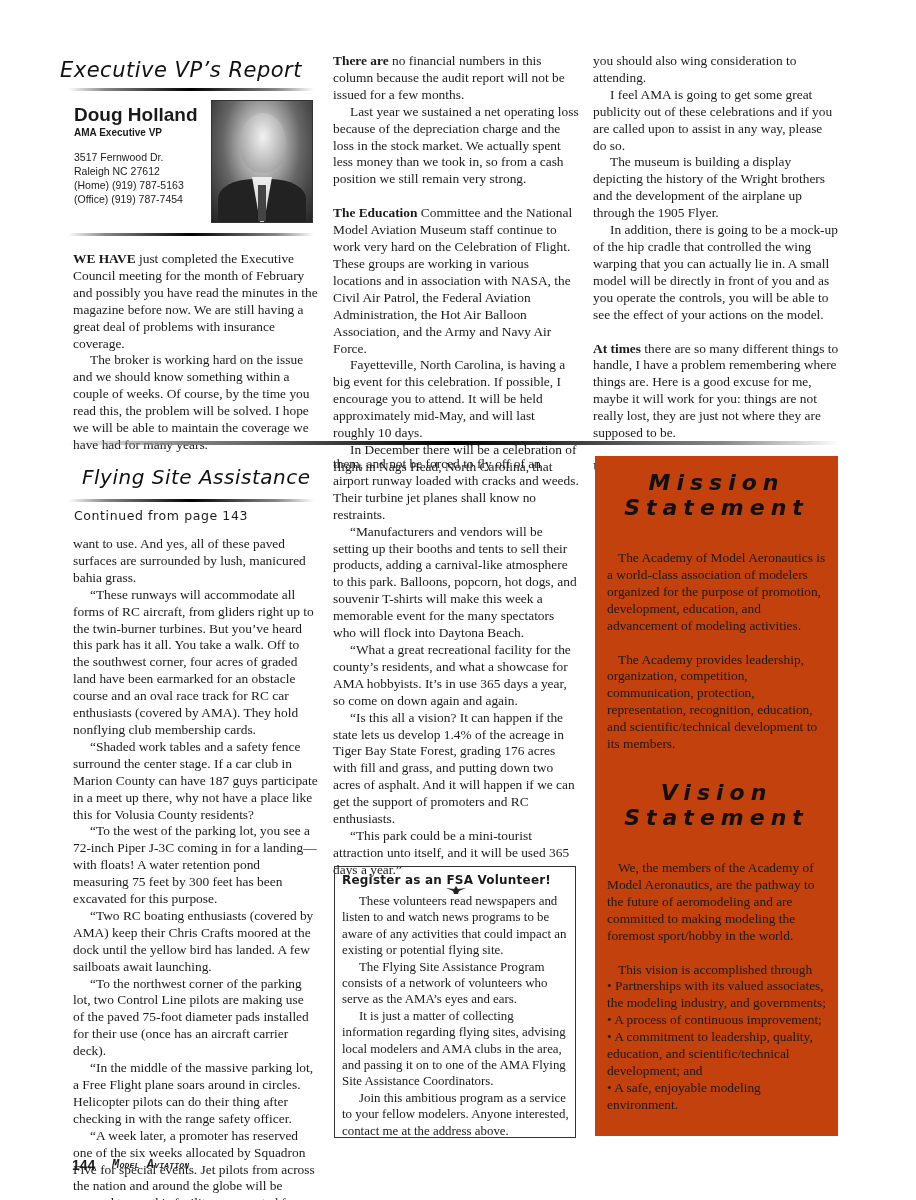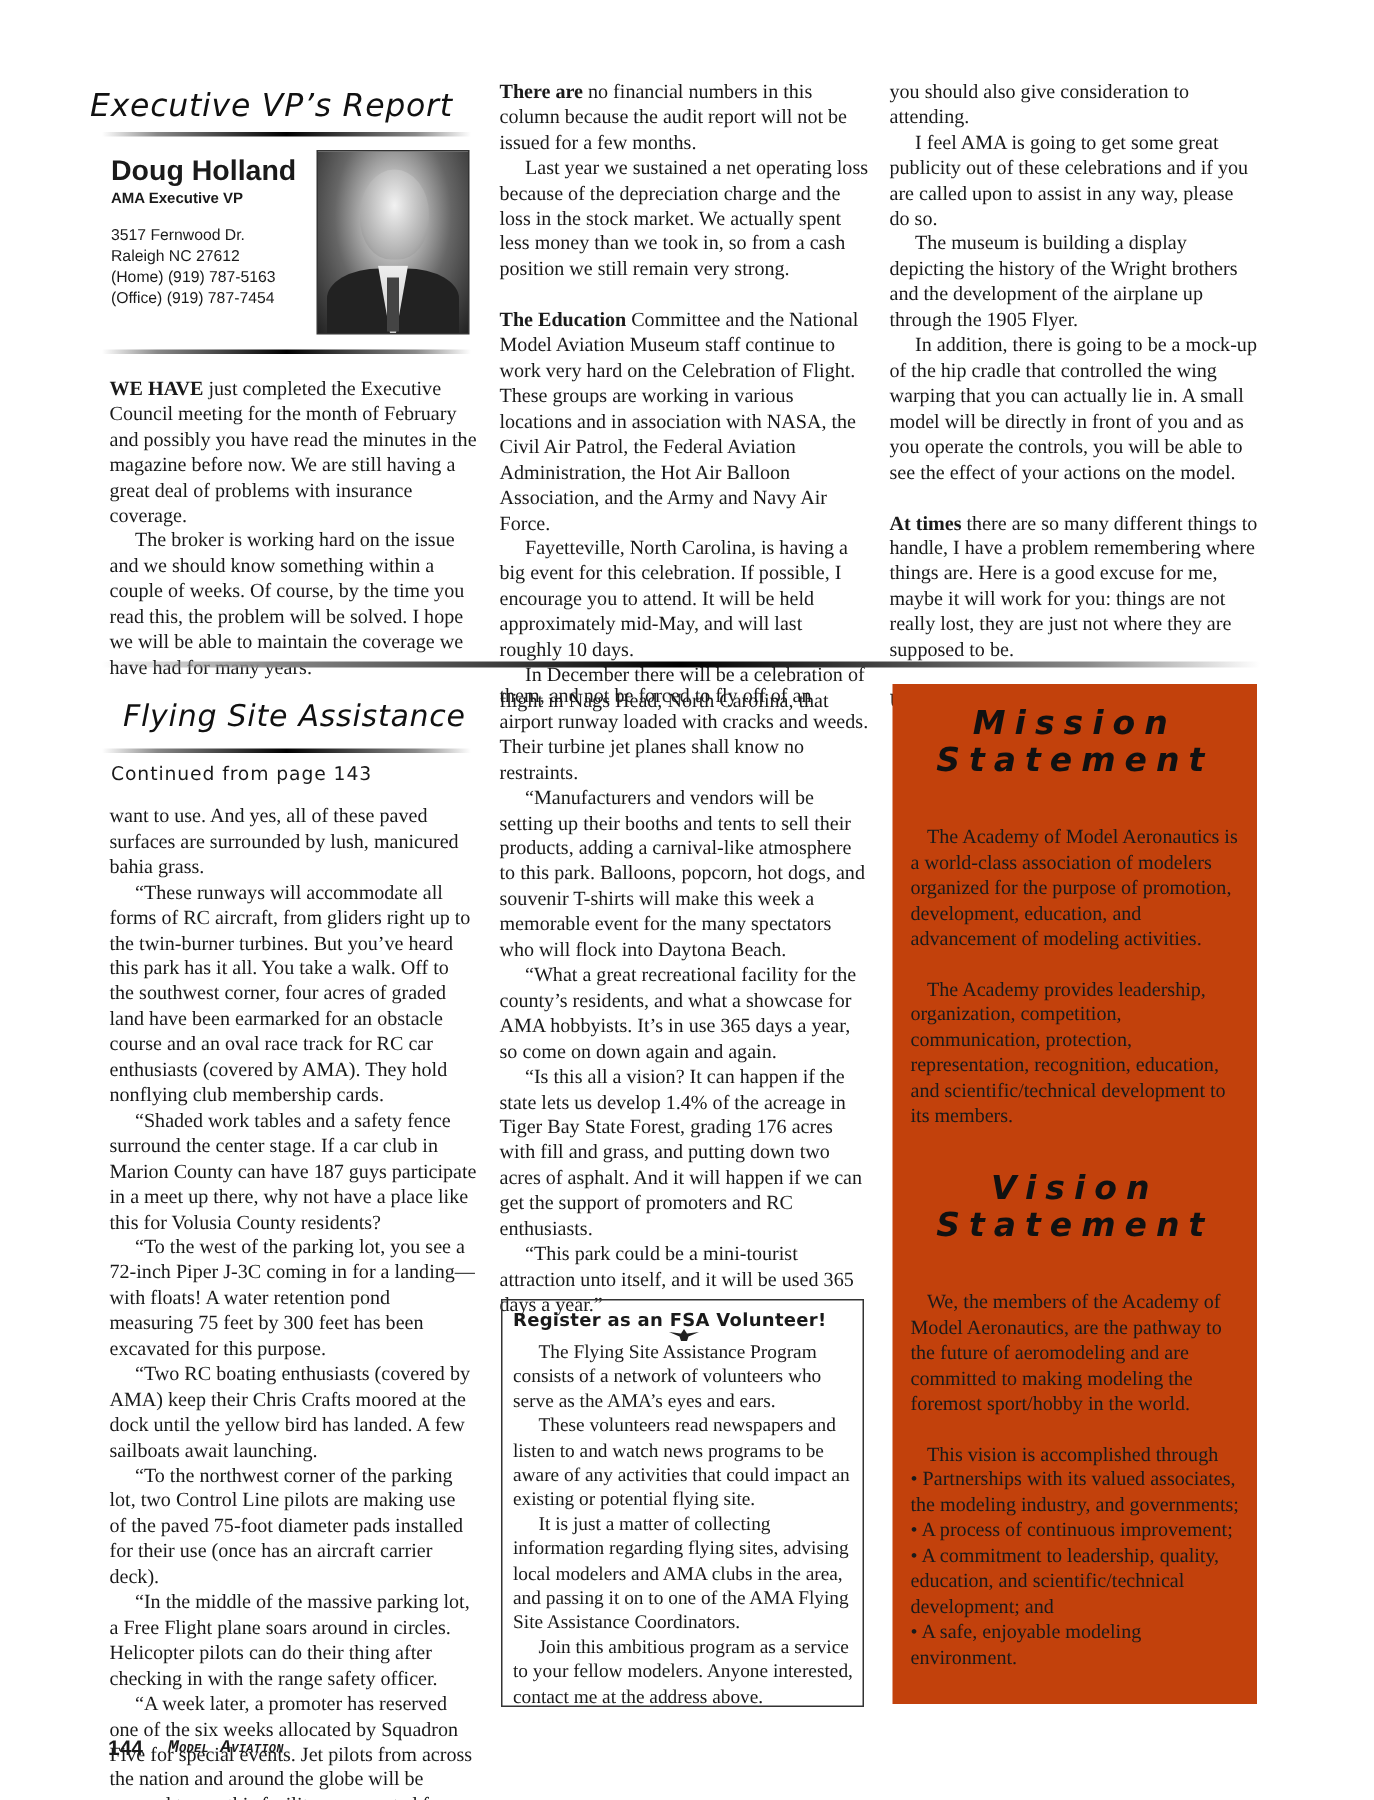--- a/index.html
+++ b/index.html
@@ -60,21 +60,21 @@
 
 <div class="col serif" style="left:333px; top:53px; width:246px;">
   <p><b>There are</b><span> no financial numbers in this column because the audit report will not be issued for a few months.</span></p>
   <p class="ind">Last year we sustained a net operating loss because of the depreciation charge and the loss in the stock market. We actually spent less money than we took in, so from a cash position we still remain very strong.</p>
   <p class="gap"><b>The Education</b><span> Committee and the National Model Aviation Museum staff continue to work very hard on the Celebration of Flight. These groups are working in various locations and in association with NASA, the Civil Air Patrol, the Federal Aviation Administration, the Hot Air Balloon Association, and the Army and Navy Air Force.</span></p>
   <p class="ind">Fayetteville, North Carolina, is having a big event for this celebration. If possible, I encourage you to attend. It will be held approximately mid-May, and will last roughly 10 days.</p>
   <p class="ind">In December there will be a celebration of flight in Nags Head, North Carolina, that</p>
 </div>
 
 <div class="col serif" style="left:593px; top:53px; width:246px;">
-  <p>you should also give consideration to attending.</p>
+  <p>you should also wing consideration to attending.</p>
   <p class="ind">I feel AMA is going to get some great publicity out of these celebrations and if you are called upon to assist in any way, please do so.</p>
   <p class="ind">The museum is building a display depicting the history of the Wright brothers and the development of the airplane up through the 1905 Flyer.</p>
   <p class="ind">In addition, there is going to be a mock-up of the hip cradle that controlled the wing warping that you can actually lie in. A small model will be directly in front of you and as you operate the controls, you will be able to see the effect of your actions on the model.</p>
   <p class="gap"><b>At times</b><span> there are so many different things to handle, I have a problem remembering where things are. Here is a good excuse for me, maybe it will work for you: things are not really lost, they are just not where they are supposed to be.</span></p>
   <p class="gap"><b>Until later ...</b>
     <span class="logo">
       <svg width="20" height="10" viewBox="0 0 20 10">
           <path d="M0 3 L8 4 L10 1 L12 4 L20 3 L13 6 L12 9 L8 9 L7 6 Z" fill="#222"></path>
         </svg>
     </span>
@@ -109,22 +109,22 @@
       <svg width="20" height="10" viewBox="0 0 20 10">
           <path d="M0 3 L8 4 L10 1 L12 4 L20 3 L13 6 L12 9 L8 9 L7 6 Z" fill="#222"></path>
         </svg>
     </span>
   </div>
 </div>
 
 <div class="box">
   <div class="box-title">Register as an FSA Volunteer!</div>
   <div class="serif">
+    <p class="ind">These volunteers read newspapers and listen to and watch news programs to be aware of any activities that could impact an existing or potential flying site.</p>
     <p class="ind">The Flying Site Assistance Program consists of a network of volunteers who serve as the AMA’s eyes and ears.</p>
-    <p class="ind">These volunteers read newspapers and listen to and watch news programs to be aware of any activities that could impact an existing or potential flying site.</p>
     <p class="ind">It is just a matter of collecting information regarding flying sites, advising local modelers and AMA clubs in the area, and passing it on to one of the AMA Flying Site Assistance Coordinators.</p>
     <p class="ind">Join this ambitious program as a service to your fellow modelers. Anyone interested, contact me at the address above.</p>
   </div>
 </div>
 
 <div class="sidebar">
   <div style="padding:14px 12px 0 12px;">
     <div class="stmt-title">
       <div>Mission</div>
       <div>Statement</div>

